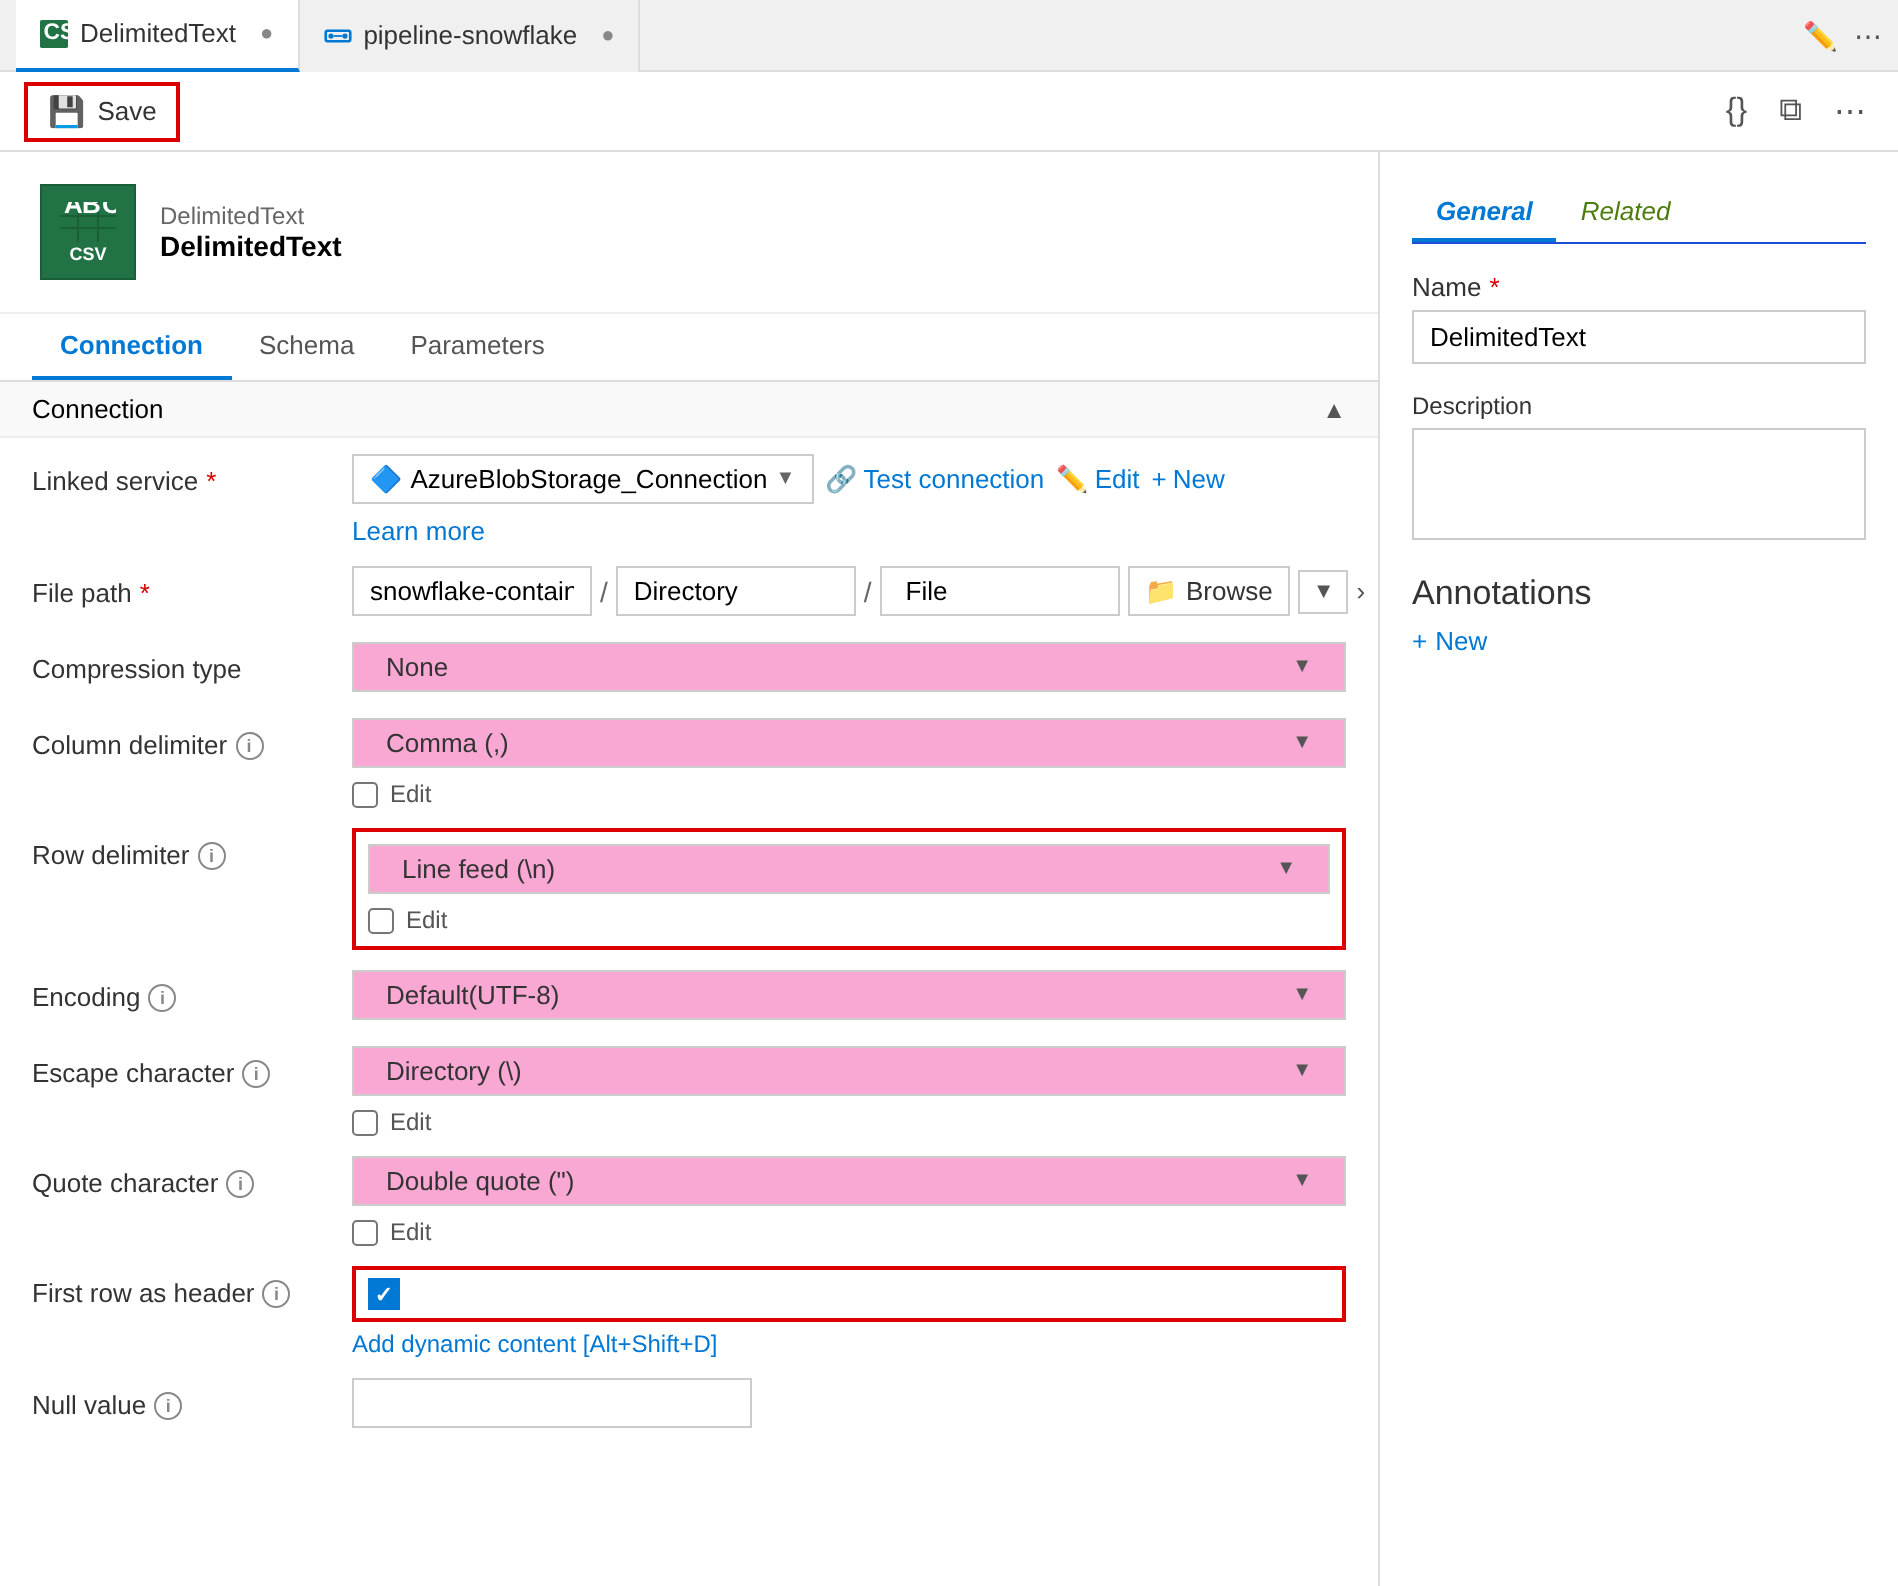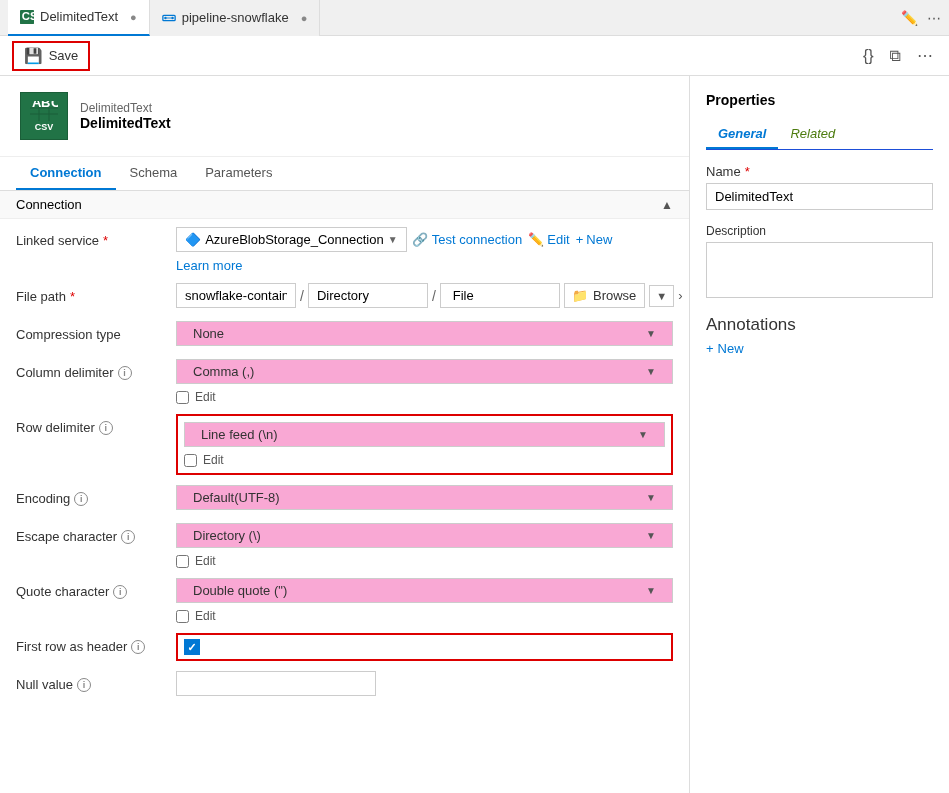--- a/index.html
+++ b/index.html
@@ -400,38 +400,38 @@
 
       <div class="form-row">
         <div class="form-label">
           <span>First row as header</span>
           <span class="info-icon">i</span>
         </div>
         <div class="form-control-area">
           <div class="first-row-box">
             <div class="checkbox-checked"></div>
           </div>
+          <a class="dynamic-link">Add dynamic content [Alt+Shift+D]</a>
         </div>
       </div>
 
       <div class="form-row">
         <div class="form-label">
           <span>Null value</span>
           <span class="info-icon">i</span>
         </div>
         <div class="form-control-area">
           <input class="file-path-input" style="width: 200px;" value="">
         </div>
       </div>
 
     </div>
   </div>
 
   <div class="right-panel">
-    <div class="props-title">Properties</div>
     <div class="props-tabs">
       <div class="props-tab active">
         <span>General</span>
       </div>
       <div class="props-tab">
         <span>Related</span>
       </div>
     </div>
 
     <div class="props-field">

